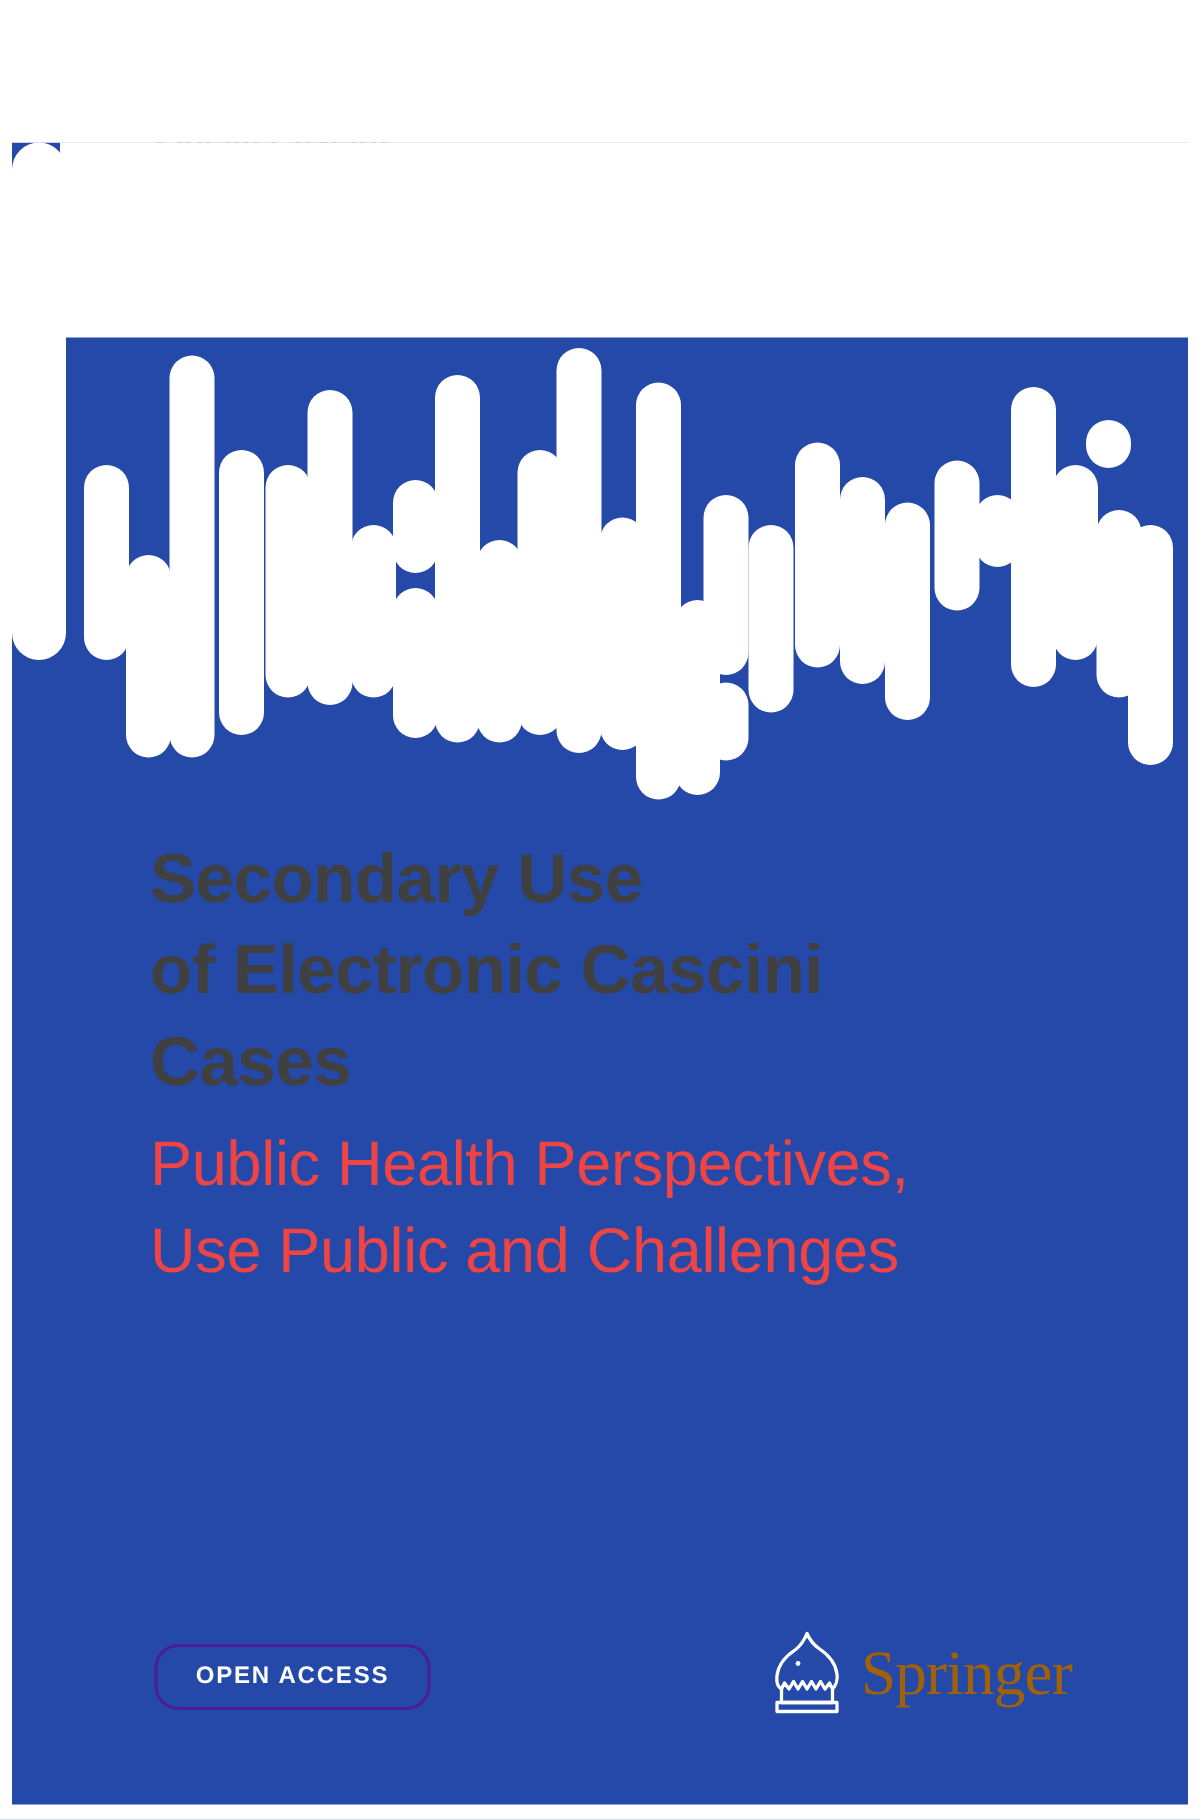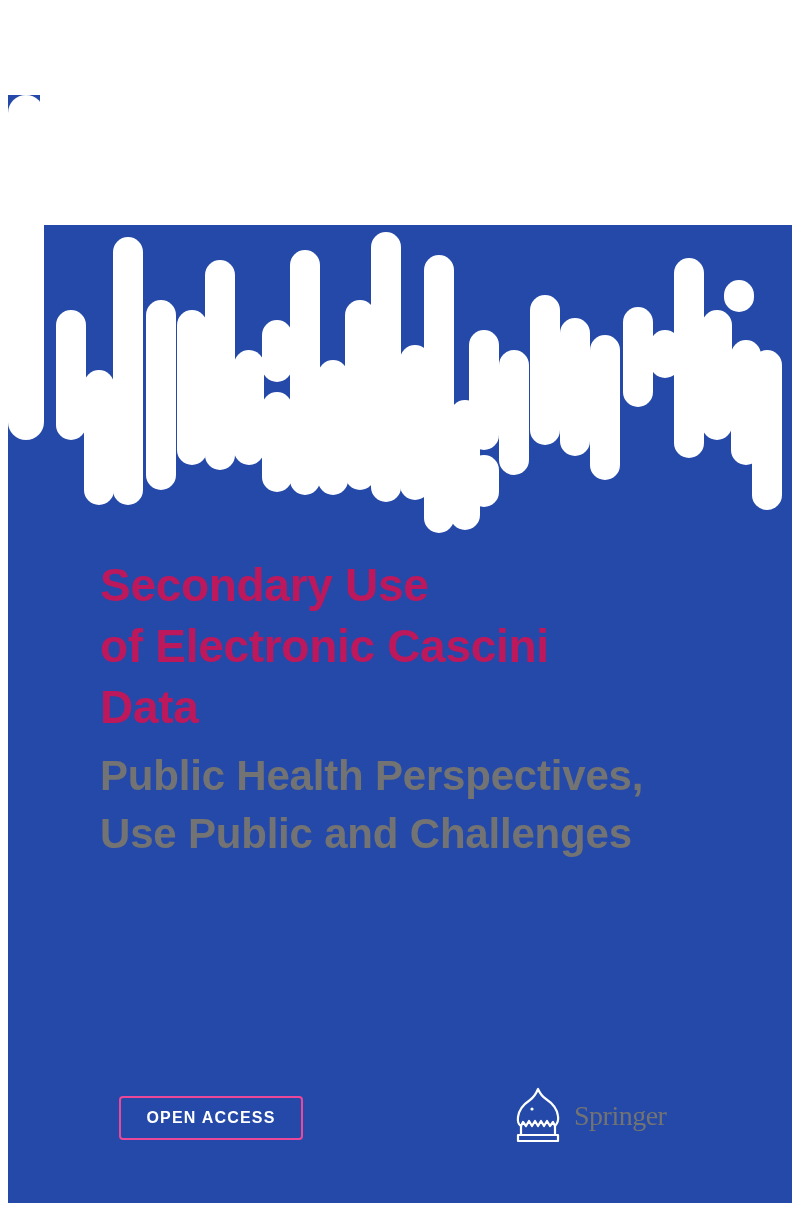--- a/index.html
+++ b/index.html
@@ -87,43 +87,43 @@
   .title-block {
     position: absolute;
     left: 100px;
     top: 555px;
     width: 640px;
     z-index: 4;
   }
   .main-title {
     font-size: 46px;
     font-weight: bold;
-    color: #be185d;
+    color: #404040;
     line-height: 1.33;
     letter-spacing: -0.3px;
     margin: 0;
   }
   .subtitle {
     font-size: 42px;
-    font-weight: bold;
-    color: #737373;
+    font-weight: normal;
+    color: #ef4444;
     line-height: 1.4;
     letter-spacing: -0.2px;
     margin: 8px 0 0 0;
   }
 
   
   .open-access {
     position: absolute;
-    left: 119px;
+    left: 103px;
     top: 1096px;
     width: 180px;
     height: 40px;
-    border: 2px solid #ec4899;
-    border-radius: 4px;
+    border: 2px solid #4c1d95;
+    border-radius: 16px;
     display: flex;
     align-items: center;
     justify-content: center;
     z-index: 4;
   }
   .open-access-label {
     color: #ffffff;
     font-size: 16px;
     font-weight: bold;
     letter-spacing: 1.2px;
@@ -138,22 +138,22 @@
     z-index: 4;
     display: flex;
     align-items: center;
   }
   .springer-knight {
     width: 56px;
     height: 62px;
     flex: 0 0 auto;
   }
   .springer-word {
-    color: #737373;
-    font-size: 28px;
+    color: #a16207;
+    font-size: 42px;
     font-weight: normal;
     letter-spacing: -0.5px;
     margin-left: 8px;
     font-family: "Liberation Serif", serif;
   }
 </style>
 </head>
 <body>
 
 <div class="cover">
@@ -199,21 +199,21 @@
   </div>
 
   <div class="top-band" style="height:95px;"></div>
   <div class="series-title">SpringerBriefs in Public Health</div>
   <div class="author">Fidelia Cascini</div>
 
   <div class="title-block">
     <div class="main-title">
       <div>Secondary Use</div>
       <div>of Electronic Cascini</div>
-      <div>Data</div>
+      <div>Cases</div>
     </div>
     <div class="subtitle">
       <div>Public Health Perspectives,</div>
       <div>Use Public and Challenges</div>
     </div>
   </div>
 
   <div class="open-access">
     <span class="open-access-label">OPEN ACCESS</span>
   </div>

